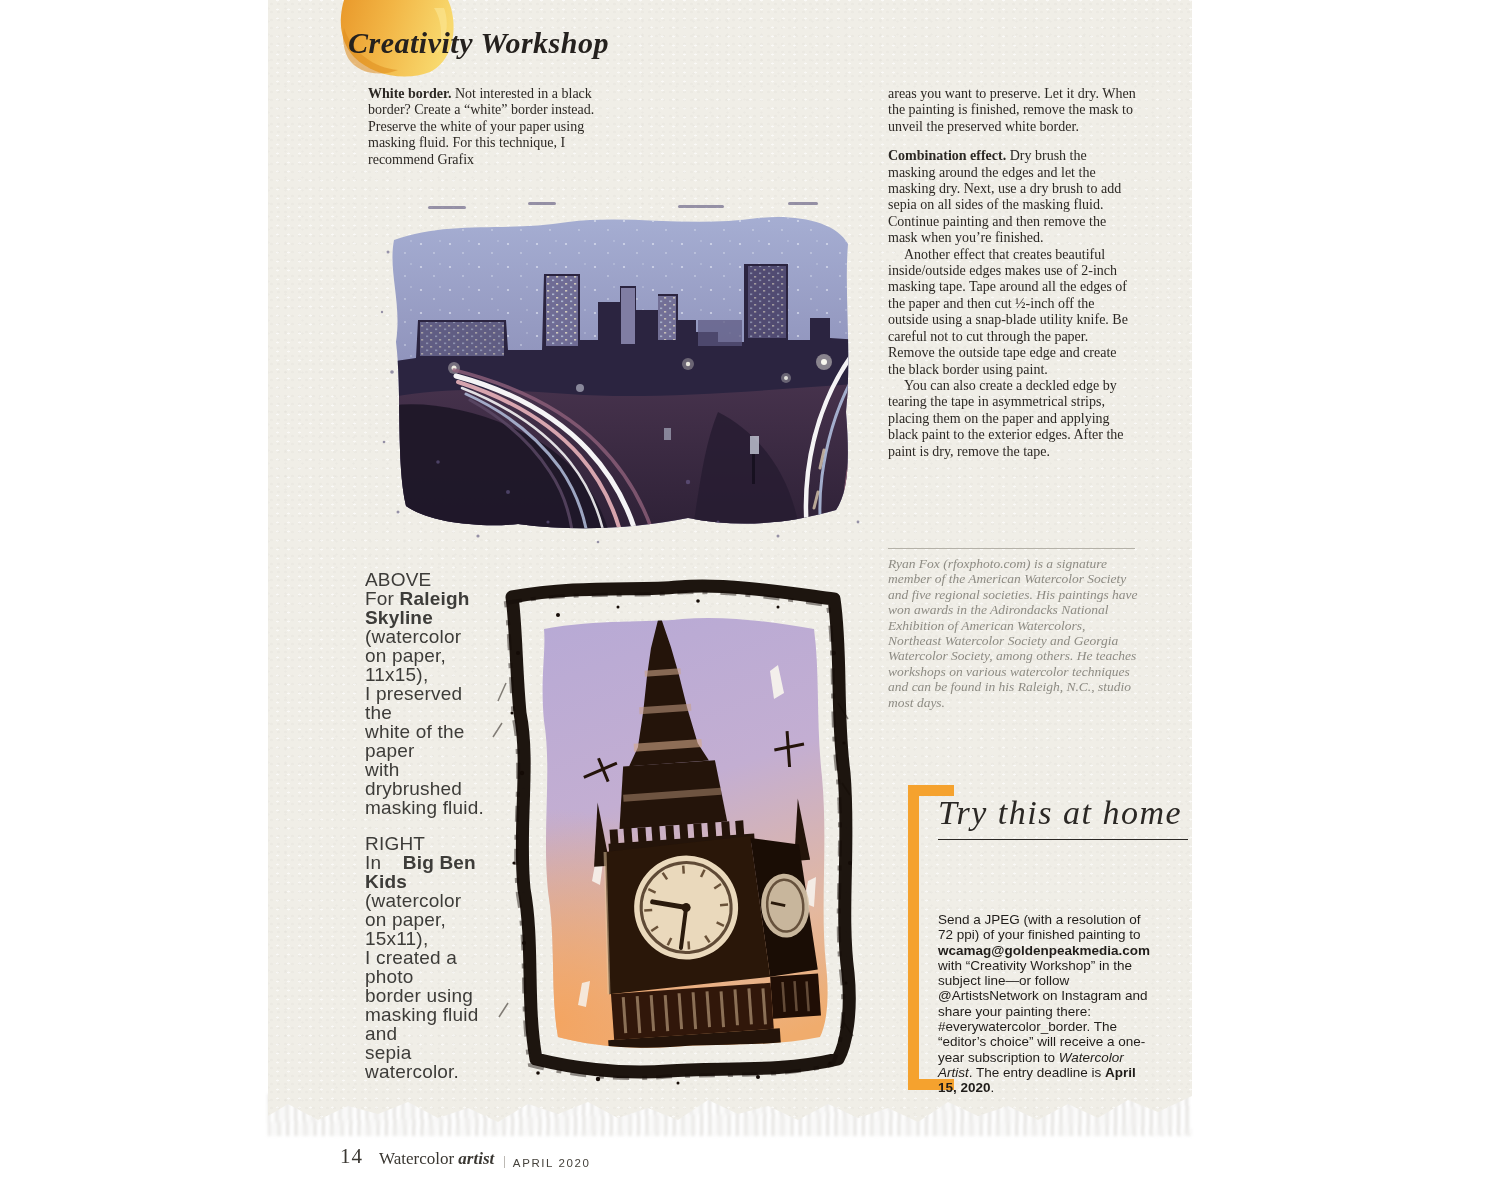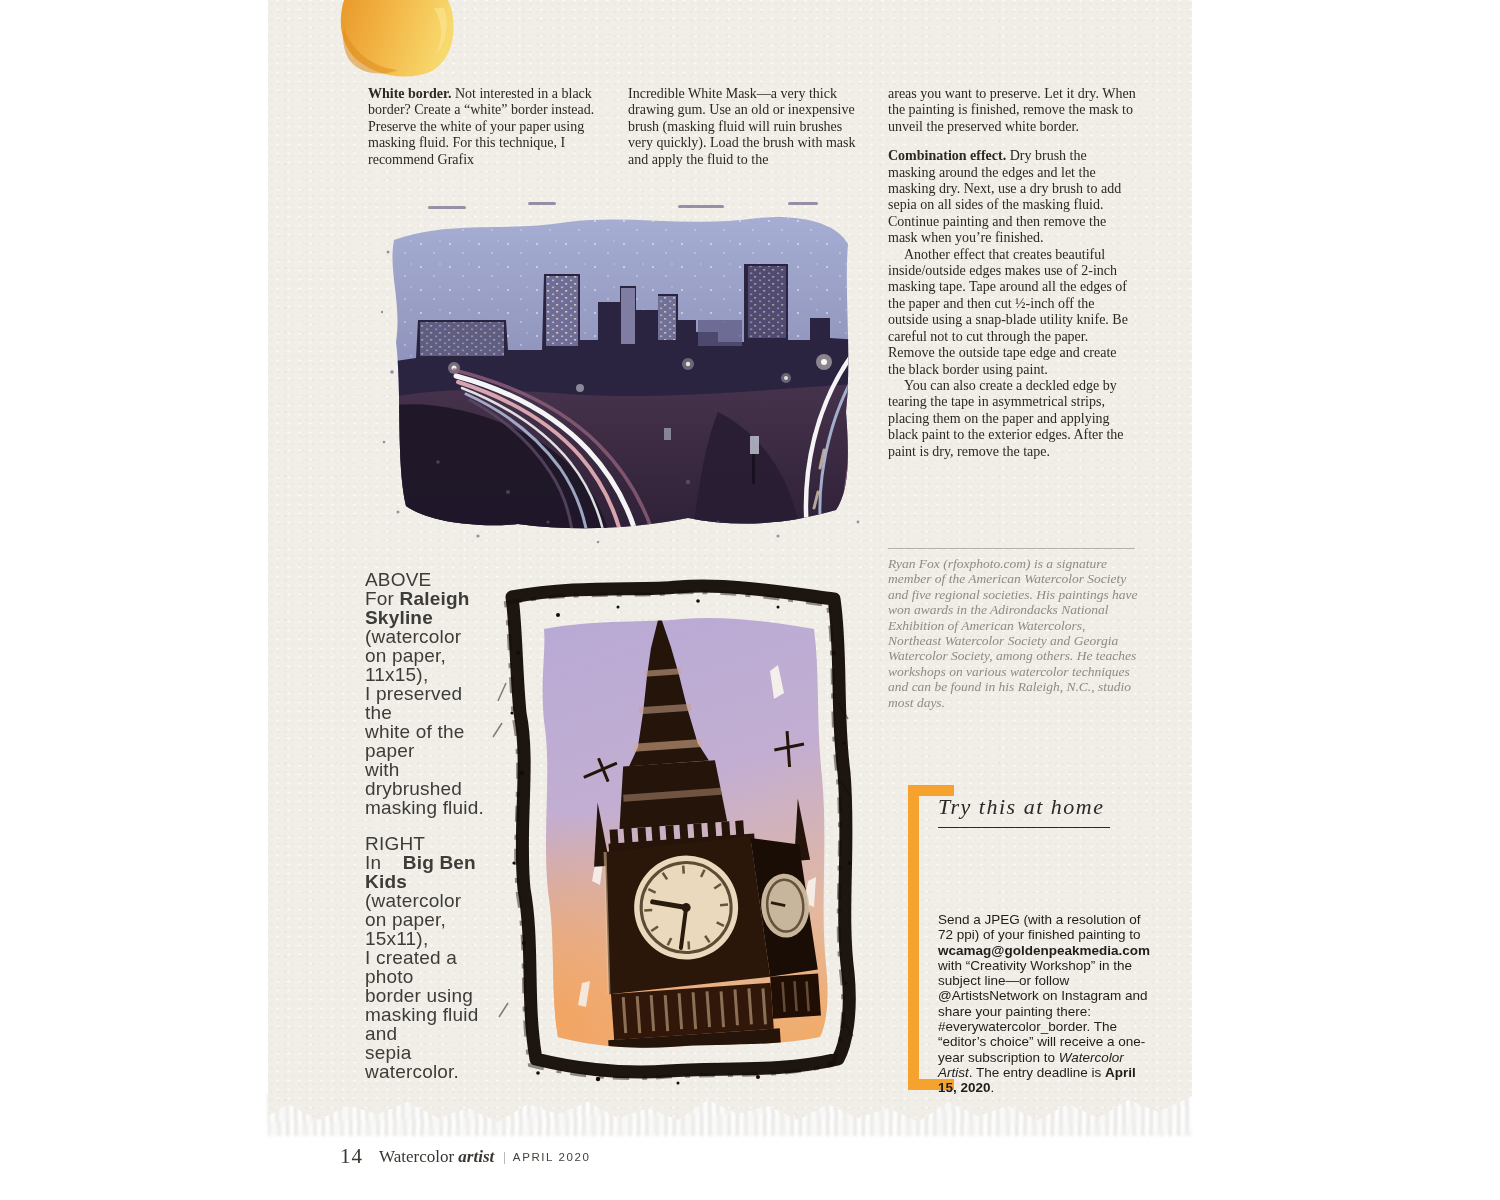--- a/index.html
+++ b/index.html
@@ -42,28 +42,28 @@
   
   .captions{left:97px;top:570px;width:122px;font-family:"Liberation Sans",sans-serif;
     font-size:19px;line-height:19px;color:#3d3c39;letter-spacing:.2px;}
   .cap-block2{margin-top:17px;}
   
   .bio-rule{left:620px;top:548px;width:247px;height:1px;background:#b4b1a8;}
   .bio{left:620px;top:556px;width:252px;font-style:italic;font-size:13.5px;line-height:15.4px;color:#8d8b83;}
   
   .bracket{left:640px;top:785px;width:46px;height:305px;border-left:11px solid #f5a22e;
     border-top:11px solid #f5a22e;border-bottom:11px solid #f5a22e;box-sizing:border-box;}
-  .script-head{left:670px;top:794px;font-style:italic;font-size:22px;letter-spacing:1.5px;
+  .script-head{left:670px;top:794px;font-style:italic;font-size:34px;letter-spacing:1.5px;
     color:#2b2825;border-bottom:1.5px solid #2b2825;padding:0 6px 7px 0;}
   .callout-head{left:670px;top:846px;font-family:"Liberation Sans",sans-serif;font-weight:700;
     font-size:20px;line-height:25px;letter-spacing:.6px;}
   .callout-body{left:670px;top:912px;width:212px;font-family:"Liberation Sans",sans-serif;
     font-size:13.5px;line-height:15.3px;color:#201d1a;}
   
-  .footer{left:340px;top:1144px;display:flex;align-items:center;color:#3a3732;}
+  .footer{left:340px;top:1144px;display:flex;align-items:flex-end;color:#3a3732;}
   .folio{font-size:21px;letter-spacing:1px;}
   .brand{font-size:17px;margin-left:16px;}
   .footer-div{font-size:13px;color:#9a968e;margin:0 7px 0 9px;}
   .issue{font-family:"Liberation Sans",sans-serif;font-size:11.5px;letter-spacing:1.6px;color:#45423c;}
 </style>
 </head>
 <body>
 
 <div class="stage">
 
@@ -77,23 +77,23 @@
           <stop offset="0" stop-color="#e9992b"></stop>
             <stop offset="0.45" stop-color="#f2b545"></stop>
           <stop offset="1" stop-color="#f8d96e"></stop>
         </linearGradient>
       </defs>
       <path d="M10,0 C4,20 6,42 20,57 C38,75 70,82 96,72 C113,64 122,42 119,18 C118,10 116,4 114,0 Z" fill="url(#spl)"></path>
       <path d="M10,28 C18,52 40,68 64,70 C46,77 24,74 14,58 C9,48 8,37 10,28 Z" fill="#df8c1e" opacity="0.55"></path>
       <path d="M100,8 C108,20 110,40 102,54 C112,44 116,24 110,8 Z" fill="#fbe48e" opacity="0.7"></path>
     </svg>
 
+    <div class="abs section-title">Creativity Workshop</div>
 
     <div class="abs bodycopy col1"><span style="font-weight: 700;">White border.</span><span> Not interested in a black border? Create a “white” border instead. Preserve the white of your paper using masking fluid. For this technique, I recommend Grafix</span></div>
-    <div class="abs bodycopy col2"><span>Incredible White Mask—a very thick drawing gum. Use an old or inexpensive brush (masking fluid will ruin brushes very quickly). Load the brush with mask and apply the fluid to the</span></div>
     <div class="abs bodycopy col3">
       <div><span>areas you want to preserve. Let it dry. When the painting is finished, remove the mask to unveil the preserved white border.</span></div>
       <div class="para-gap"><span style="font-weight: 700;">Combination effect.</span><span> Dry brush the masking around the edges and let the masking dry. Next, use a dry brush to add sepia on all sides of the masking fluid. Continue painting and then remove the mask when you’re finished.</span></div>
       <div class="para-indent"><span>Another effect that creates beautiful inside/outside edges makes use of 2-inch masking tape. Tape around all the edges of the paper and then cut ½-inch off the outside using a snap-blade utility knife. Be careful not to cut through the paper. Remove the outside tape edge and create the black border using paint.</span></div>
       <div class="para-indent"><span>You can also create a deckled edge by tearing the tape in asymmetrical strips, placing them on the paper and applying black paint to the exterior edges. After the paint is dry, remove the tape.</span></div>
     </div>
 
     <svg class="abs fig-raleigh" viewBox="0 0 522 366">
       <defs>
         <linearGradient id="rsky" x1="0" y1="0" x2="0" y2="1">

